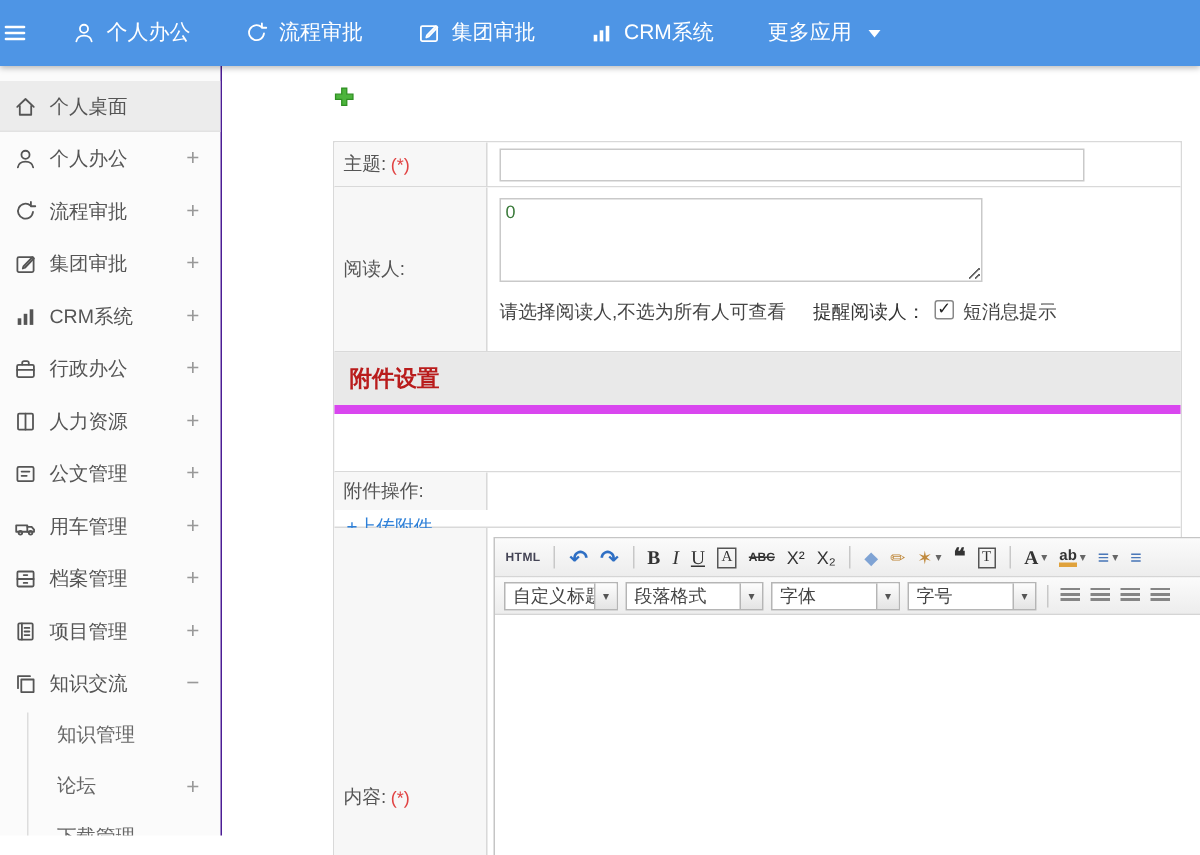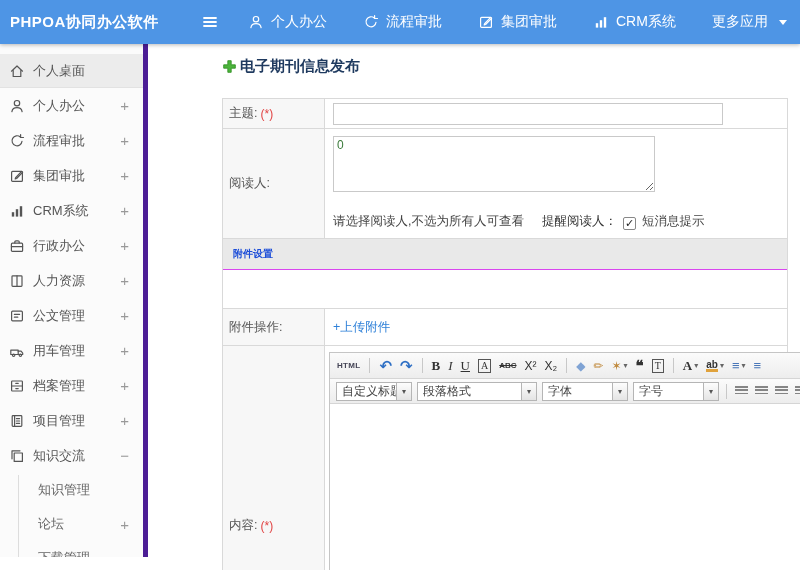--- a/index.html
+++ b/index.html
@@ -19,21 +19,21 @@
   .brand { font-size:15px; font-weight:bold; padding-left:10px; width:200px; letter-spacing:.5px; }
   .burger { width:22px; height:16px; margin-right:26px; cursor:pointer; display:flex; align-items:center; }
   .burger svg { width:20px; height:16px; stroke:#fff; }
   .topnav { display:flex; align-items:center; gap:36px; }
   .nav-item { display:flex; align-items:center; gap:7px; font-size:14px; cursor:pointer; white-space:nowrap; }
   .nav-item .nicon svg { width:16px; height:16px; stroke:#fff; display:block; }
   .nav-caret { width:0; height:0; border-left:4px solid transparent; border-right:4px solid transparent; border-top:5px solid #fff; margin-left:4px; }
   
   .sidebar {
     position:absolute; left:0; top:44px; bottom:13px; width:148px;
-    background:#fbfbfb; border-right:5px solid #4c1d95; overflow:hidden;
+    background:#fbfbfb; border-right:1px solid #4c1d95; overflow:hidden;
   }
   .side-item {
     height:35px; display:flex; align-items:center;
     padding:0 14px 0 9px; font-size:13px; color:#555; cursor:pointer;
   }
   .side-item .sicon { width:16px; height:16px; margin-right:8px; flex-shrink:0; color:#555; }
   .side-item .sicon svg { width:16px; height:16px; stroke:#555; display:block; }
   .side-item .slabel { flex:1; }
   .side-item .expand { color:#999; font-size:15px; font-weight:300; }
   .side-item.active { background:#ececec; border-bottom:1px solid #e2e2e2; height:34px; }
@@ -54,41 +54,41 @@
   
   .ftable { width:566px; margin-top:22px; border:1px solid #d9d9d9; border-bottom:none; }
   .frow { display:flex; border-bottom:1px solid #d9d9d9; background:#fff; }
   .lab {
     width:102px; flex-shrink:0; background:#f7f7f7; border-right:1px solid #d9d9d9;
     padding:4px 6px; font-size:12.5px; color:#555;
     display:flex; align-items:center; gap:3px;
   }
   .req { color:#e14444; font-size:12px; }
   .val { flex:1; padding:3px 8px; min-width:0; }
-  .section-row { background:#e9e9e9; border-bottom:1px solid #d946ef; padding:8px 10px; font-size:10px; font-weight:bold; color:#1d4ed8; }
+  .section-row { background:#e9e9e9; border-bottom:6px solid #d946ef; padding:8px 10px; font-size:15px; font-weight:bold; color:#b91c1c; }
   .row-subject { height:30px; }
   .row-subject .val { display:flex; align-items:center; }
   .subject-input { width:390px; height:22px; border:1px solid #c9c9c9; background:#fff; padding:0 4px; font-size:12px; }
   .row-readers { height:110px; }
   .readers-ta {
     width:322px; height:56px; margin-top:4px; border:1px solid #c9c9c9; background:#fff;
     font-size:12px; color:#3a7a3a; padding:1px 3px; resize:both;
     font-family:"Liberation Sans","DejaVu Sans",sans-serif;
   }
   .link { color:#2e80d8; font-size:12.5px; text-decoration:none; cursor:pointer; }
   .reader-link-line { margin-top:2px; }
-  .reader-hint-line { margin-top:17px; font-size:12.5px; color:#444; display:flex; align-items:flex-end; gap:4px; }
+  .reader-hint-line { margin-top:7px; font-size:12.5px; color:#444; display:flex; align-items:flex-start; gap:4px; }
   .bold-lab { font-weight:normal; color:#333; margin-left:14px; }
   .cb {
     width:13px; height:13px; border:1px solid #888; background:#fff; border-radius:2px;
     display:inline-flex; align-items:center; justify-content:center;
     font-size:11px; line-height:1; color:#222; cursor:pointer; margin:0 2px;
   }
   .row-uploaded { height:39px; }
-  .row-action { height:37px; }
+  .row-action { height:37px;flex-direction:column; }
   .row-action .val, .row-uploaded .val { display:flex; align-items:center; }
   .row-content { height:360px; }
   .row-content .val { padding:6px 0 0 4px; overflow:visible; }
   
   .editor { width:700px; border:1px solid #c5c5c5; background:#fff; }
   .tb-row {
     display:flex; align-items:center; padding:0 6px; gap:6px;
     background:linear-gradient(#fbfbfb,#ededed); border-bottom:1px solid #d5d5d5;
   }
   .tb-row1 { height:26px; }
@@ -119,21 +119,20 @@
     background:linear-gradient(#fdfdfd,#e4e4e4);
     display:flex; align-items:center; justify-content:center; font-size:8px; color:#555;
   }
   .i-lines { width:13px; height:10px; background:repeating-linear-gradient(to bottom,#858585 0 1.6px,transparent 1.6px 3.4px); }
   .ed-body { height:290px; background:#fff; }
 </style>
 </head>
 <body>
 
 <div class="topbar">
-  <div class="brand">PHPOA协同办公软件</div>
   <div class="burger">
     <svg viewBox="0 0 16 16" fill="none" stroke-width="1.8" stroke-linecap="round">
         <path d="M2 4h12M2 8h12M2 12h12"></path>
       </svg>
   </div>
   <div class="topnav" id="topnav">
       <div class="nav-item">
         <span class="nicon">
           <svg viewBox="0 0 16 16" fill="none" stroke-width="1.2" stroke-linecap="round" stroke-linejoin="round">
             <circle cx="8" cy="5.2" r="2.7"></circle>
@@ -324,21 +323,20 @@
 </div>
 
 <div class="main">
 
   <div class="form-title">
     <span class="plus">
       <svg viewBox="0 0 16 16">
           <path d="M6.2 1.8h3.6v4.4h4.4v3.6H9.8v4.4H6.2v-4.4H1.8V6.2h4.4z" fill="#4cb43c" stroke="#2f8f22" stroke-width="0.9"></path>
         </svg>
     </span>
-    <span class="ttl">电子期刊信息发布</span>
   </div>
 
   <div class="ftable">
 
     <div class="frow row-subject">
       <div class="lab">
         <span>主题:</span>
           <span class="req">(*)</span>
       </div>
       <div class="val">
@@ -444,21 +442,21 @@
               </span>
               <span class="tb-btn">
                 <span class="g-list">≡</span>
               </span>
             </div>
           <div class="tb-row tb-row2" id="tb-row2">
               <span class="ed-select" style="width: 76px;">
                 <span class="sel-label">自定义标题</span>
                 <span class="sel-caret">▾</span>
               </span>
-              <span class="ed-select" style="width: 120px; justify-content: flex-end;">
+              <span class="ed-select" style="width: 92px; justify-content: flex-end;">
                 <span class="sel-label">段落格式</span>
                 <span class="sel-caret">▾</span>
               </span>
               <span class="ed-select" style="width: 86px;">
                 <span class="sel-label">字体</span>
                 <span class="sel-caret">▾</span>
               </span>
               <span class="ed-select" style="width: 86px;">
                 <span class="sel-label">字号</span>
                 <span class="sel-caret">▾</span>

